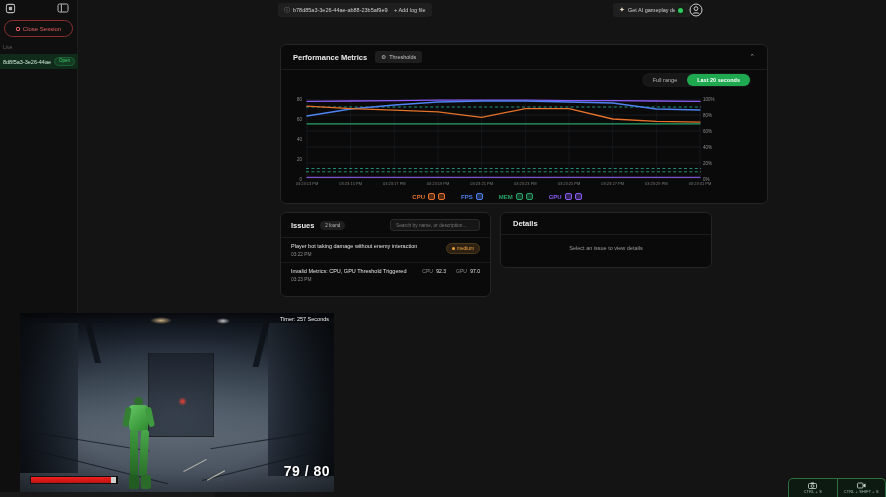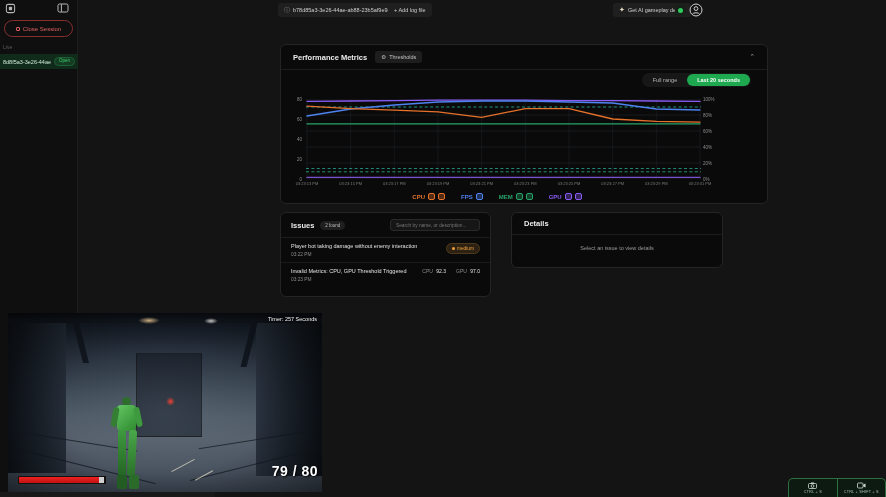--- a/index.html
+++ b/index.html
@@ -68,25 +68,25 @@
   .issue-main{display:flex;flex-direction:column;gap:3px;}
   .issue-title{font-size:5.5px;color:#e2e2e2;}
   .issue-time{font-size:4.8px;color:#8a8a8a;}
   .sev-badge{margin-left:auto;font-size:4.8px;color:#f0a13c;background:#2d2113;border:1px solid #4d3a1c;border-radius:6px;
     padding:2px 5px;display:flex;align-items:center;gap:2px;}
   .sev-badge::before{content:"";width:3px;height:3px;border-radius:50%;background:#f0a13c;}
   .issue-metrics{margin-left:auto;display:flex;gap:10px;font-size:5px;}
   .metric-pair .ml{color:#8a8a8a;margin-right:2px;}
   .metric-pair .mv{color:#e0e0e0;}
 
-  .details-panel{left:511px;top:212px;width:212px;height:56px;}
+  .details-panel{left:500px;top:212px;width:212px;height:56px;}
   .details-empty{font-size:5.5px;color:#9a9a9a;text-align:center;margin-top:10px;}
 
   
-  .game{position:absolute;left:8px;top:313px;width:314px;height:179px;overflow:hidden;
+  .game{position:absolute;left:20px;top:313px;width:314px;height:179px;overflow:hidden;
     background:linear-gradient(180deg,#0a0d12 0%,#161c26 6%,#242d39 18%,#353f4c 34%,#46515e 48%,#515c69 58%,#57616d 70%,#4c5663 86%,#38414d 100%);}
   .gv-vig{position:absolute;inset:0;background:radial-gradient(ellipse at 50% 55%, rgba(120,135,150,0.18) 0%, rgba(0,0,0,0) 45%, rgba(0,0,0,0.55) 100%);}
   .beam{position:absolute;background:#121820;}
   .wallL{position:absolute;left:0;top:10px;width:58px;height:150px;background:linear-gradient(90deg,#10151c,#252e39);}
   .wallR{position:absolute;right:0;top:8px;width:66px;height:155px;background:linear-gradient(270deg,#0e1319,#28313d);}
   .doorway{position:absolute;left:128px;top:40px;width:66px;height:84px;background:linear-gradient(180deg,#1b222c,#2c3540);border:1px solid #1119;}
   .glow{position:absolute;border-radius:50%;}
   .floorline{position:absolute;height:1px;background:rgba(20,26,34,0.8);}
   .tracer{position:absolute;height:1px;background:rgba(230,225,200,0.75);}
   .timer-text{position:absolute;right:5px;top:3px;font-size:5.5px;color:#f2f2f2;text-shadow:0 0 2px #000;}

